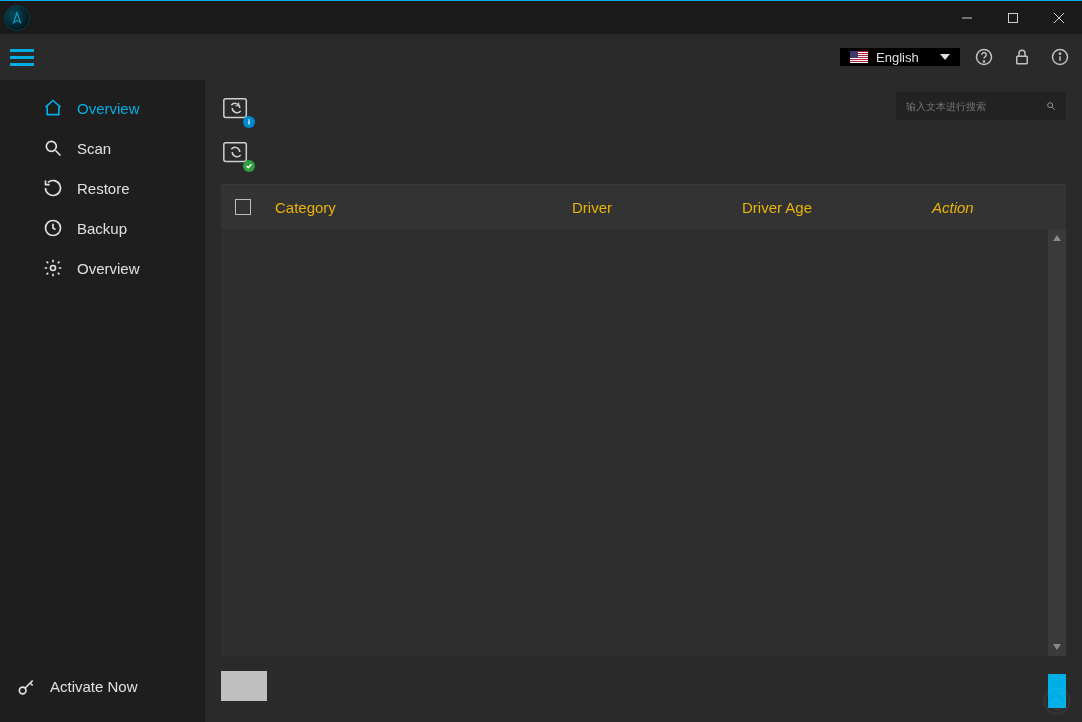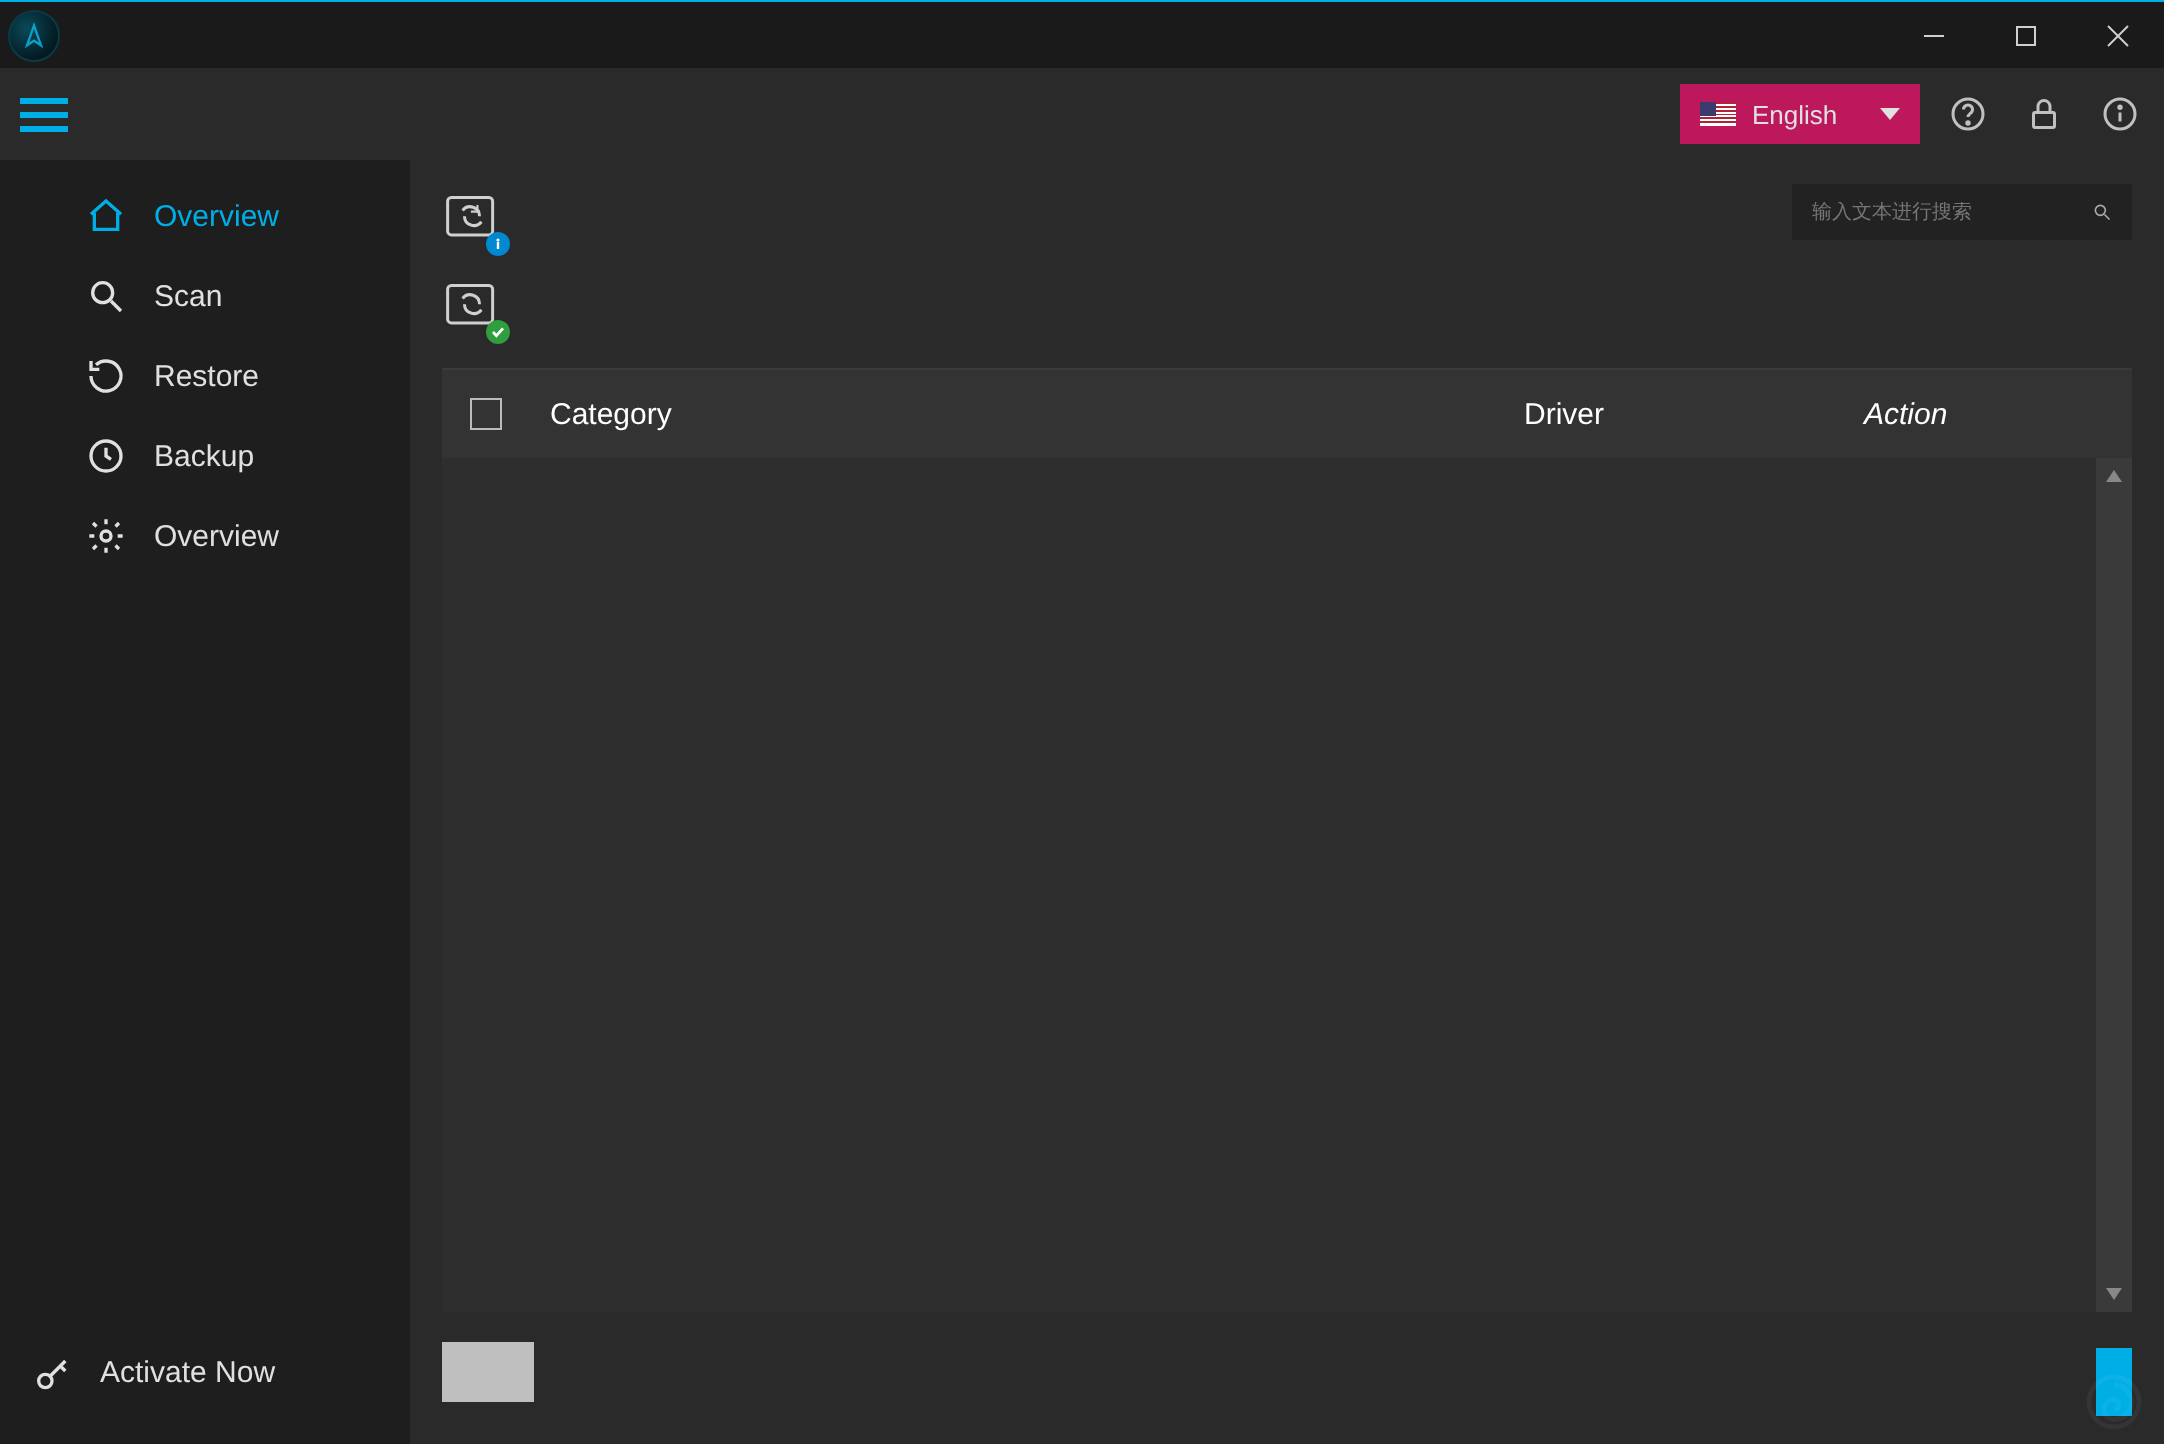--- a/index.html
+++ b/index.html
@@ -12,21 +12,21 @@
 .app-logo svg { width: 14px; height: 14px; }
 .win-controls { display: flex; }
 .win-btn { width: 46px; height: 34px; display: flex; align-items: center; justify-content: center; color: #d0d0d0; cursor: pointer; }
 .win-btn svg { width: 12px; height: 12px; }
 
 
 .topbar { height: 46px; background: #2a2a2a; display: flex; align-items: center; justify-content: space-between; padding-left: 10px; padding-right: 8px; }
 .hamburger { width: 30px; height: 30px; display: flex; flex-direction: column; justify-content: center; gap: 4px; cursor: pointer; }
 .hamburger span { display: block; height: 3px; background: #00aee6; width: 24px; }
 .topbar-right { display: flex; align-items: center; gap: 10px; }
-.lang-select { background: #be185d; height: 30px; padding: 0 10px; display: flex; align-items: center; gap: 8px; cursor: pointer; min-width: 120px; justify-content: space-between; }
+.lang-select { background: #000000; height: 18px; padding: 0 10px; display: flex; align-items: center; gap: 8px; cursor: pointer; min-width: 120px; justify-content: space-between; }
 .lang-left { display: flex; align-items: center; gap: 8px; }
 .flag { width: 18px; height: 12px; background: linear-gradient(to bottom, #b22234 0%, #b22234 8%, #fff 8%, #fff 16%, #b22234 16%, #b22234 24%, #fff 24%, #fff 32%, #b22234 32%, #b22234 40%, #fff 40%, #fff 48%, #b22234 48%, #b22234 56%, #fff 56%, #fff 64%, #b22234 64%, #b22234 72%, #fff 72%, #fff 80%, #b22234 80%, #b22234 88%, #fff 88%, #fff 100%); position: relative; }
 .flag::before { content: ""; position: absolute; top: 0; left: 0; width: 8px; height: 7px; background: #3c3b6e; }
 .lang-text { font-size: 13px; color: #e0e0e0; }
 .dropdown-tri { width: 0; height: 0; border-left: 5px solid transparent; border-right: 5px solid transparent; border-top: 6px solid #e0e0e0; }
 .top-icon { width: 28px; height: 28px; display: flex; align-items: center; justify-content: center; color: #c0c0c0; cursor: pointer; }
 .top-icon svg { width: 18px; height: 18px; }
 
 
 .main { display: flex; height: calc(722px - 34px - 46px); }
@@ -46,21 +46,21 @@
 .badge { position: absolute; bottom: -2px; right: -2px; width: 12px; height: 12px; border-radius: 50%; display: flex; align-items: center; justify-content: center; }
 .badge.info { background: #0088d1; }
 .badge.ok { background: #2e9e3f; }
 .badge svg { width: 8px; height: 8px; }
 
 .search { background: #222; height: 28px; display: flex; align-items: center; padding: 0 10px; gap: 8px; width: 170px; }
 .search input { background: transparent; border: none; outline: none; color: #999; font-size: 10px; flex: 1; }
 .search svg { width: 14px; height: 14px; color: #aaa; }
 
 .table-wrapper { margin-top: 14px; background: #333; border-top: 1px solid #3a3a3a; display: flex; flex-direction: column; flex: 1; min-height: 0; }
-.thead { display: flex; align-items: center; height: 44px; padding: 0 14px; color: #ffffff; font-size: 15px; }
+.thead { display: flex; align-items: center; height: 44px; padding: 0 14px; color: #eab308; font-size: 15px; }
 .th-check { width: 40px; display: flex; align-items: center; }
 .chk { width: 16px; height: 16px; border: 1.5px solid #bbb; cursor: pointer; }
 .th-cat { flex: 1; }
 .th-ver { width: 170px; }
 .th-age { width: 190px; }
 .th-act { width: 120px; text-align: left; font-style: italic; }
 .tbody { flex: 1; background: #2e2e2e; position: relative; overflow: hidden; }
 .scrollbar { position: absolute; right: 0; top: 0; bottom: 0; width: 18px; background: #3a3a3a; display: flex; flex-direction: column; justify-content: space-between; align-items: center; padding: 4px 0; }
 .scrollbar svg { width: 10px; height: 10px; color: #888; }
 
@@ -227,20 +227,21 @@
       </div>
     </div>
 
     <div class="table-wrapper">
       <div class="thead">
         <div class="th-check">
           <div class="chk"></div>
         </div>
         <div class="th-cat">Category</div>
         <div class="th-ver">Driver</div>
+        <div class="th-age">Driver Age</div>
         <div class="th-act">Action</div>
       </div>
       <div class="tbody">
         <div class="scrollbar">
           <svg viewBox="0 0 10 10">
               <polygon points="5,2 9,8 1,8" fill="currentColor"></polygon>
             </svg>
           <svg viewBox="0 0 10 10">
               <polygon points="1,2 9,2 5,8" fill="currentColor"></polygon>
             </svg>

